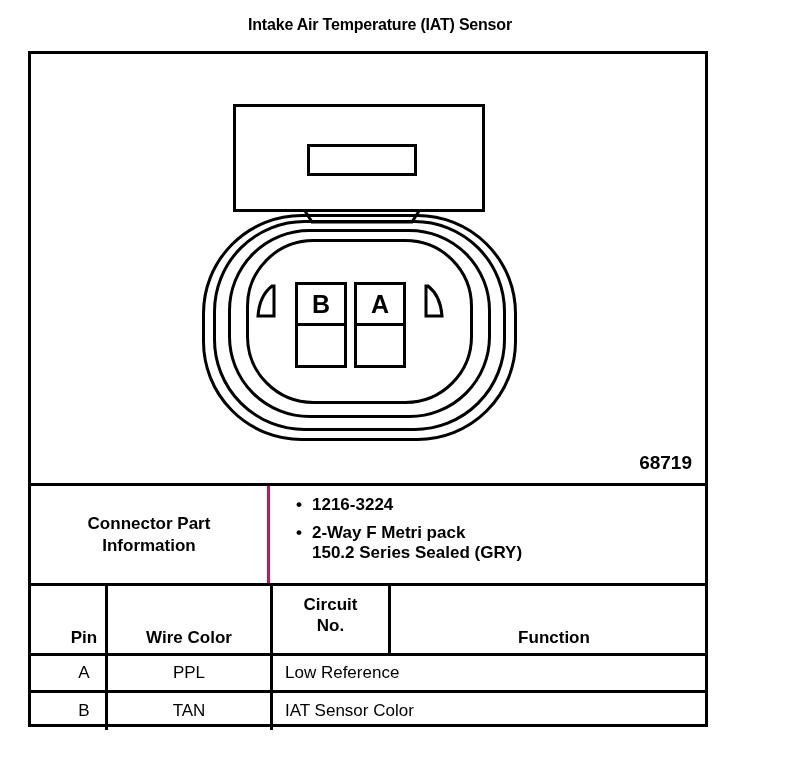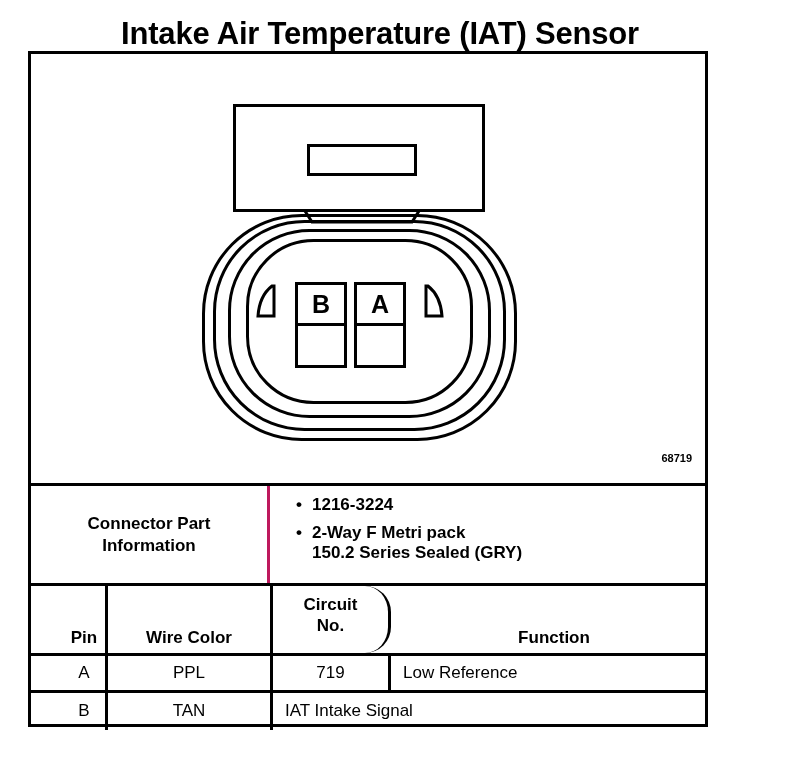--- a/index.html
+++ b/index.html
@@ -16,21 +16,21 @@
     position: relative;
   }
 
   
   .page-title {
     position: absolute;
     left: 0;
     top: 16px;
     width: 760px;
     text-align: center;
-    font-size: 31px;
+    font-size: 16px;
     font-weight: bold;
     letter-spacing: -0.2px;
     white-space: nowrap;
   }
 
   
   .frame {
     position: absolute;
     left: 28px;
     top: 51px;
@@ -48,21 +48,21 @@
     width: 674px;
     height: 429px;
     overflow: hidden;
   }
   .illustration svg { display: block; }
 
   .ref-number {
     position: absolute;
     right: 13px;
     top: 398px;
-    font-size: 11px;
+    font-size: 19px;
     font-weight: bold;
     letter-spacing: 0px;
   }
 
   
   .cpi-row {
     position: absolute;
     left: 0;
     top: 429px;
     width: 674px;
@@ -139,21 +139,20 @@
   }
   .pt-cell:last-child { border-right: none; }
   .pt-head .pt-cell {
     font-weight: bold;
     align-items: flex-end;
     padding-bottom: 5px;
   }
   .pt-head .pt-cell.two-line {
     align-items: center;
     padding-bottom: 8px;
-    border-radius: 26px;
   }
   .c-pin      { width: 77px; padding-left: 32px; }
   .c-color    { width: 165px; }
   .c-circuit  { width: 118px; }
   .c-function { flex: 1; justify-content: flex-start; padding-left: 12px; text-align: left; }
 </style>
 </head>
 <body>
 
 <div class="page-title">Intake Air Temperature (IAT) Sensor</div>
@@ -227,25 +226,24 @@
           <div>Circuit</div>
           <div>No.</div>
         </div>
       </div>
       <div class="pt-cell c-function" style="justify-content:center;text-align:center;padding-left:12px">Function</div>
     </div>
 
     <div class="pt-row pt-data">
       <div class="pt-cell c-pin">A</div>
       <div class="pt-cell c-color">PPL</div>
-      <div class="pt-cell c-circuit">719</div>
       <div class="pt-cell c-function">Low Reference</div>
     </div>
 
     <div class="pt-row pt-data">
       <div class="pt-cell c-pin">B</div>
       <div class="pt-cell c-color">TAN</div>
-      <div class="pt-cell c-function">IAT Intake Signal</div>
+      <div class="pt-cell c-function">IAT Sensor Color</div>
     </div>
 
   </div>
 
 </div>
 
 </body></html>

